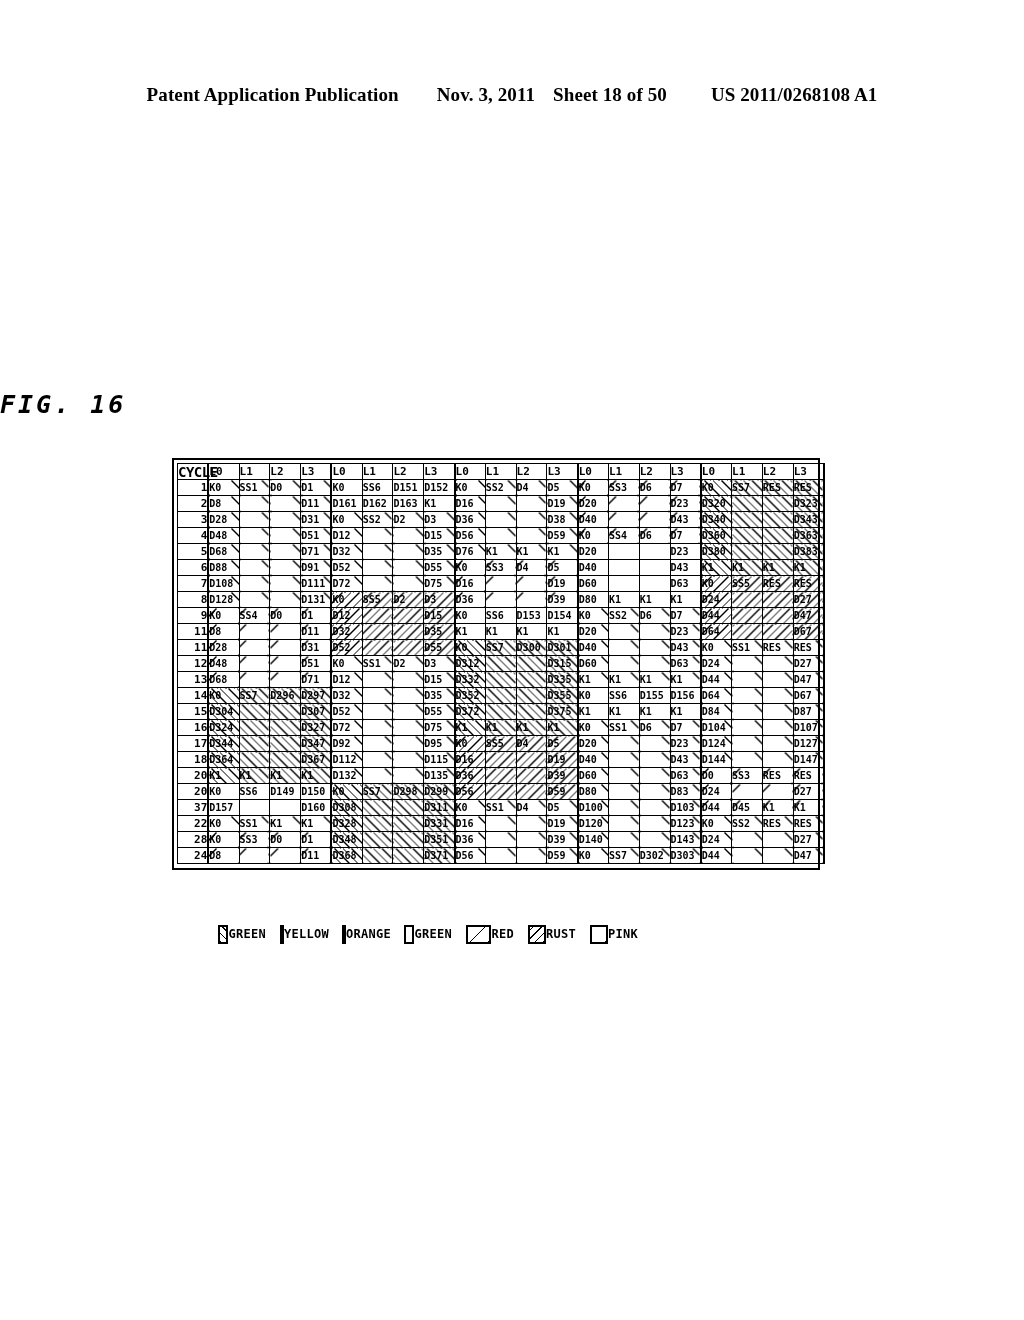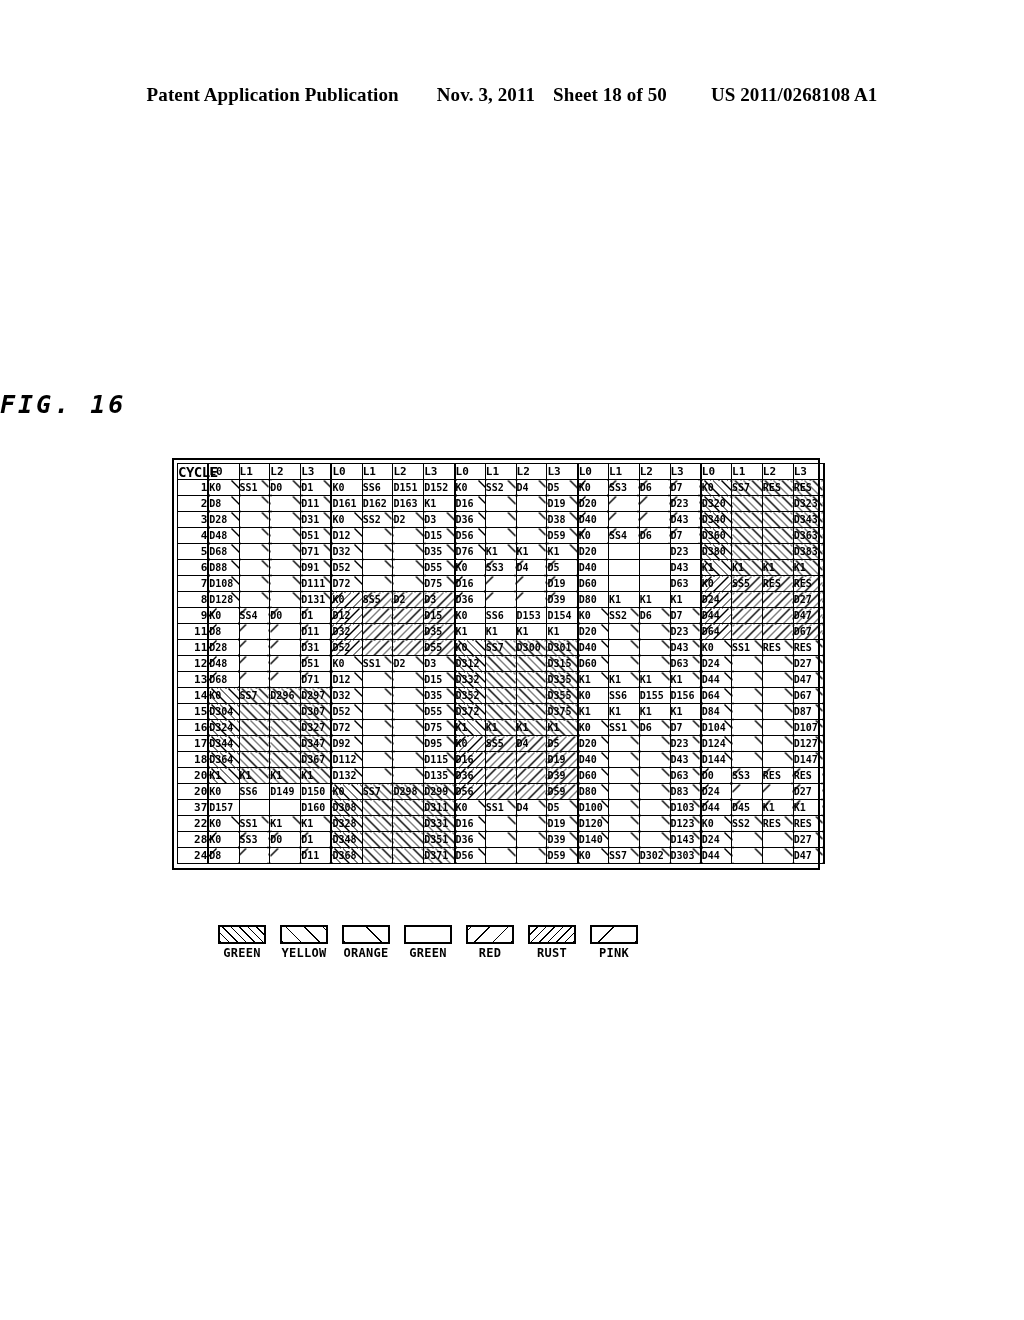--- a/index.html
+++ b/index.html
@@ -57,21 +57,21 @@
       font-size:11px;width:26px;}
   td.cell{height:15px;text-align:left;padding-left:1px;overflow:hidden;white-space:nowrap;}
   td.cell span{background:transparent;}
 
   
   .sepL{border-left:2px solid #000 !important;}
   .sepR{border-right:2px solid #000 !important;}
 
   
   .legend{position:absolute;left:218px;top:925px;width:400px;display:flex;gap:14px;}
-  .leg-item{display:flex;flex-direction:column;align-items:center;width:48px;}
+  .leg-item{display:flex;flex-direction:row;width:48px;}
   .leg-swatch{width:48px;height:19px;border:2px solid #000;box-sizing:border-box;}
   .leg-label{font-family:"DejaVu Sans Mono",monospace;font-size:12px;font-weight:bold;
       margin-top:2px;letter-spacing:.3px;}
 </style>
 </head>
 <body>
 
 <div class="pat-header">
   <span class="seg seg-pub">Patent Application Publication</span>
   <span class="seg seg-date">Nov. 3, 2011</span>

